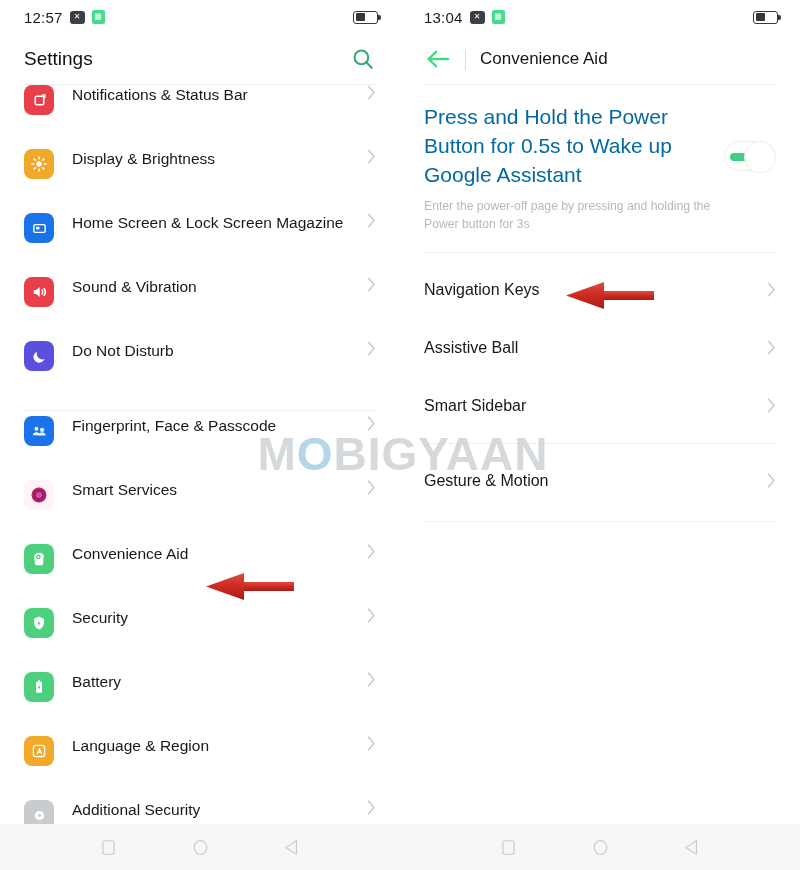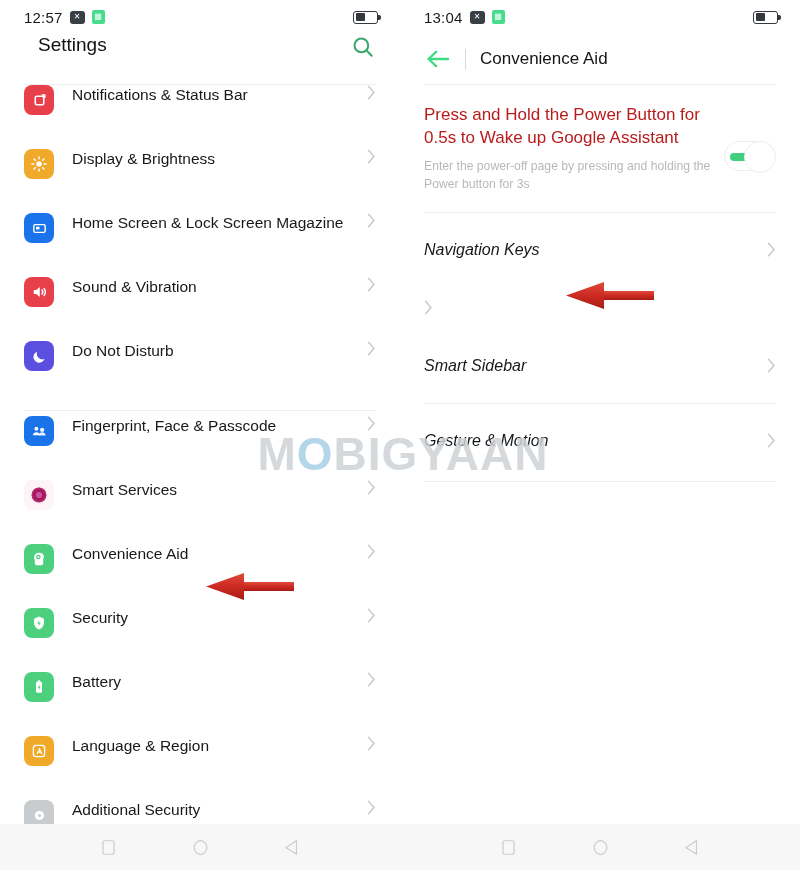--- a/index.html
+++ b/index.html
@@ -34,23 +34,22 @@
     position: relative; display: flex; align-items: center; padding: 1.5px;
   }
   .battery::after {
     content: ""; position: absolute; right: -3.5px; top: 3.5px;
     width: 2.5px; height: 5px; background: #35383c; border-radius: 0 2px 2px 0;
   }
   .battery .fill { height: 100%; width: 45%; background: #35383c; border-radius: 1px; }
 
   
   .header-left {
-    height: 50px; display: flex; justify-content: space-between;
+    height: 50px; display: flex; align-items: center; justify-content: space-between;
     padding: 0 24px 0 24px;
-    margin-left: 14px;
   }
   .title-big { font-size: 19px; color: #111; font-weight: 400; }
   .search-ico { width: 26px; height: 26px; display: block; }
 
   .header-right {
     height: 50px; display: flex; align-items: center; padding: 0 24px 0 26px; gap: 14px;
   }
   .back-ico { width: 25px; height: 22px; display: block; flex: none; }
   .hdr-sep { width: 1px; height: 21px; background: #d8dbdd; flex: none; }
   .title-mid { font-size: 17px; color: #141414; }
@@ -66,39 +65,39 @@
   .row .icon { width: 30px; height: 30px; border-radius: 8px; flex: none; margin-right: 18px;
                display: flex; align-items: center; justify-content: center; }
   .row .label { font-size: 15.5px; color: #17181a; line-height: 1.33; flex: 1; }
   .chev { width: 9px; height: 15px; flex: none; }
   .divider { height: 1px; background: #eef0f1; margin: 5px 24px 5px 24px; }
 
   
   .block { padding: 18px 24px 0 24px; }
   .power-row { display: flex; align-items: flex-start; gap: 10px; }
   .power-text { flex: 1; }
-  .power-title { font-size: 17px; color: #b91c1c; line-height: 1.38; }
+  .power-title { font-size: 21px; color: #0369a1; line-height: 1.38; }
   .power-sub { font-size: 12.2px; color: #b6b9bc; line-height: 1.5; margin-top: 7px; max-width: 300px; }
   .toggle {
     width: 52px; height: 30px; border-radius: 16px; background: #fff;
     border: 1px solid #ededed; position: relative; flex: none; margin-top: 38px;
   }
   .toggle .track-on {
     position: absolute; left: 5px; top: 11px; width: 22px; height: 8px;
     border-radius: 5px; background: #41cf7f;
   }
   .toggle .knob {
     position: absolute; right: -1px; top: -1px; width: 32px; height: 32px;
     border-radius: 50%; background: #fff; border: 1px solid #eeefef;
   }
   .rrow {
     display: flex; align-items: center; min-height: 58px;
     padding: 0 24px 0 24px; position: relative;
   }
-  .rrow .label { font-size: 16px; color: #17181a; flex: 1; font-style: italic; }
+  .rrow .label { font-size: 16px; color: #17181a; flex: 1; }
   .rule { height: 1px; background: #eef0f1; margin: 0 24px; }
 
   
   .arrow { position: absolute; pointer-events: none; }
 
   
   .watermark {
     position: absolute; left: 158px; top: 424px; width: 490px; height: 60px;
     display: flex; align-items: center; justify-content: center;
     font-size: 46px; font-weight: 700; letter-spacing: 1px;
@@ -375,20 +374,21 @@
     <div style="padding-top:8px">
 
       <div class="rrow">
         <span class="label">Navigation Keys</span>
         <svg class="chev" viewBox="0 0 10 18" fill="none" stroke="#c5c8cb" stroke-width="1.7" stroke-linecap="round">
             <polyline points="1.5,1.5 8,9 1.5,16.5"></polyline>
           </svg>
       </div>
 
       <div class="rrow">
+        <span class="label">Assistive Ball</span>
         <svg class="chev" viewBox="0 0 10 18" fill="none" stroke="#c5c8cb" stroke-width="1.7" stroke-linecap="round">
             <polyline points="1.5,1.5 8,9 1.5,16.5"></polyline>
           </svg>
       </div>
 
       <div class="rrow">
         <span class="label">Smart Sidebar</span>
         <svg class="chev" viewBox="0 0 10 18" fill="none" stroke="#c5c8cb" stroke-width="1.7" stroke-linecap="round">
             <polyline points="1.5,1.5 8,9 1.5,16.5"></polyline>
           </svg>

